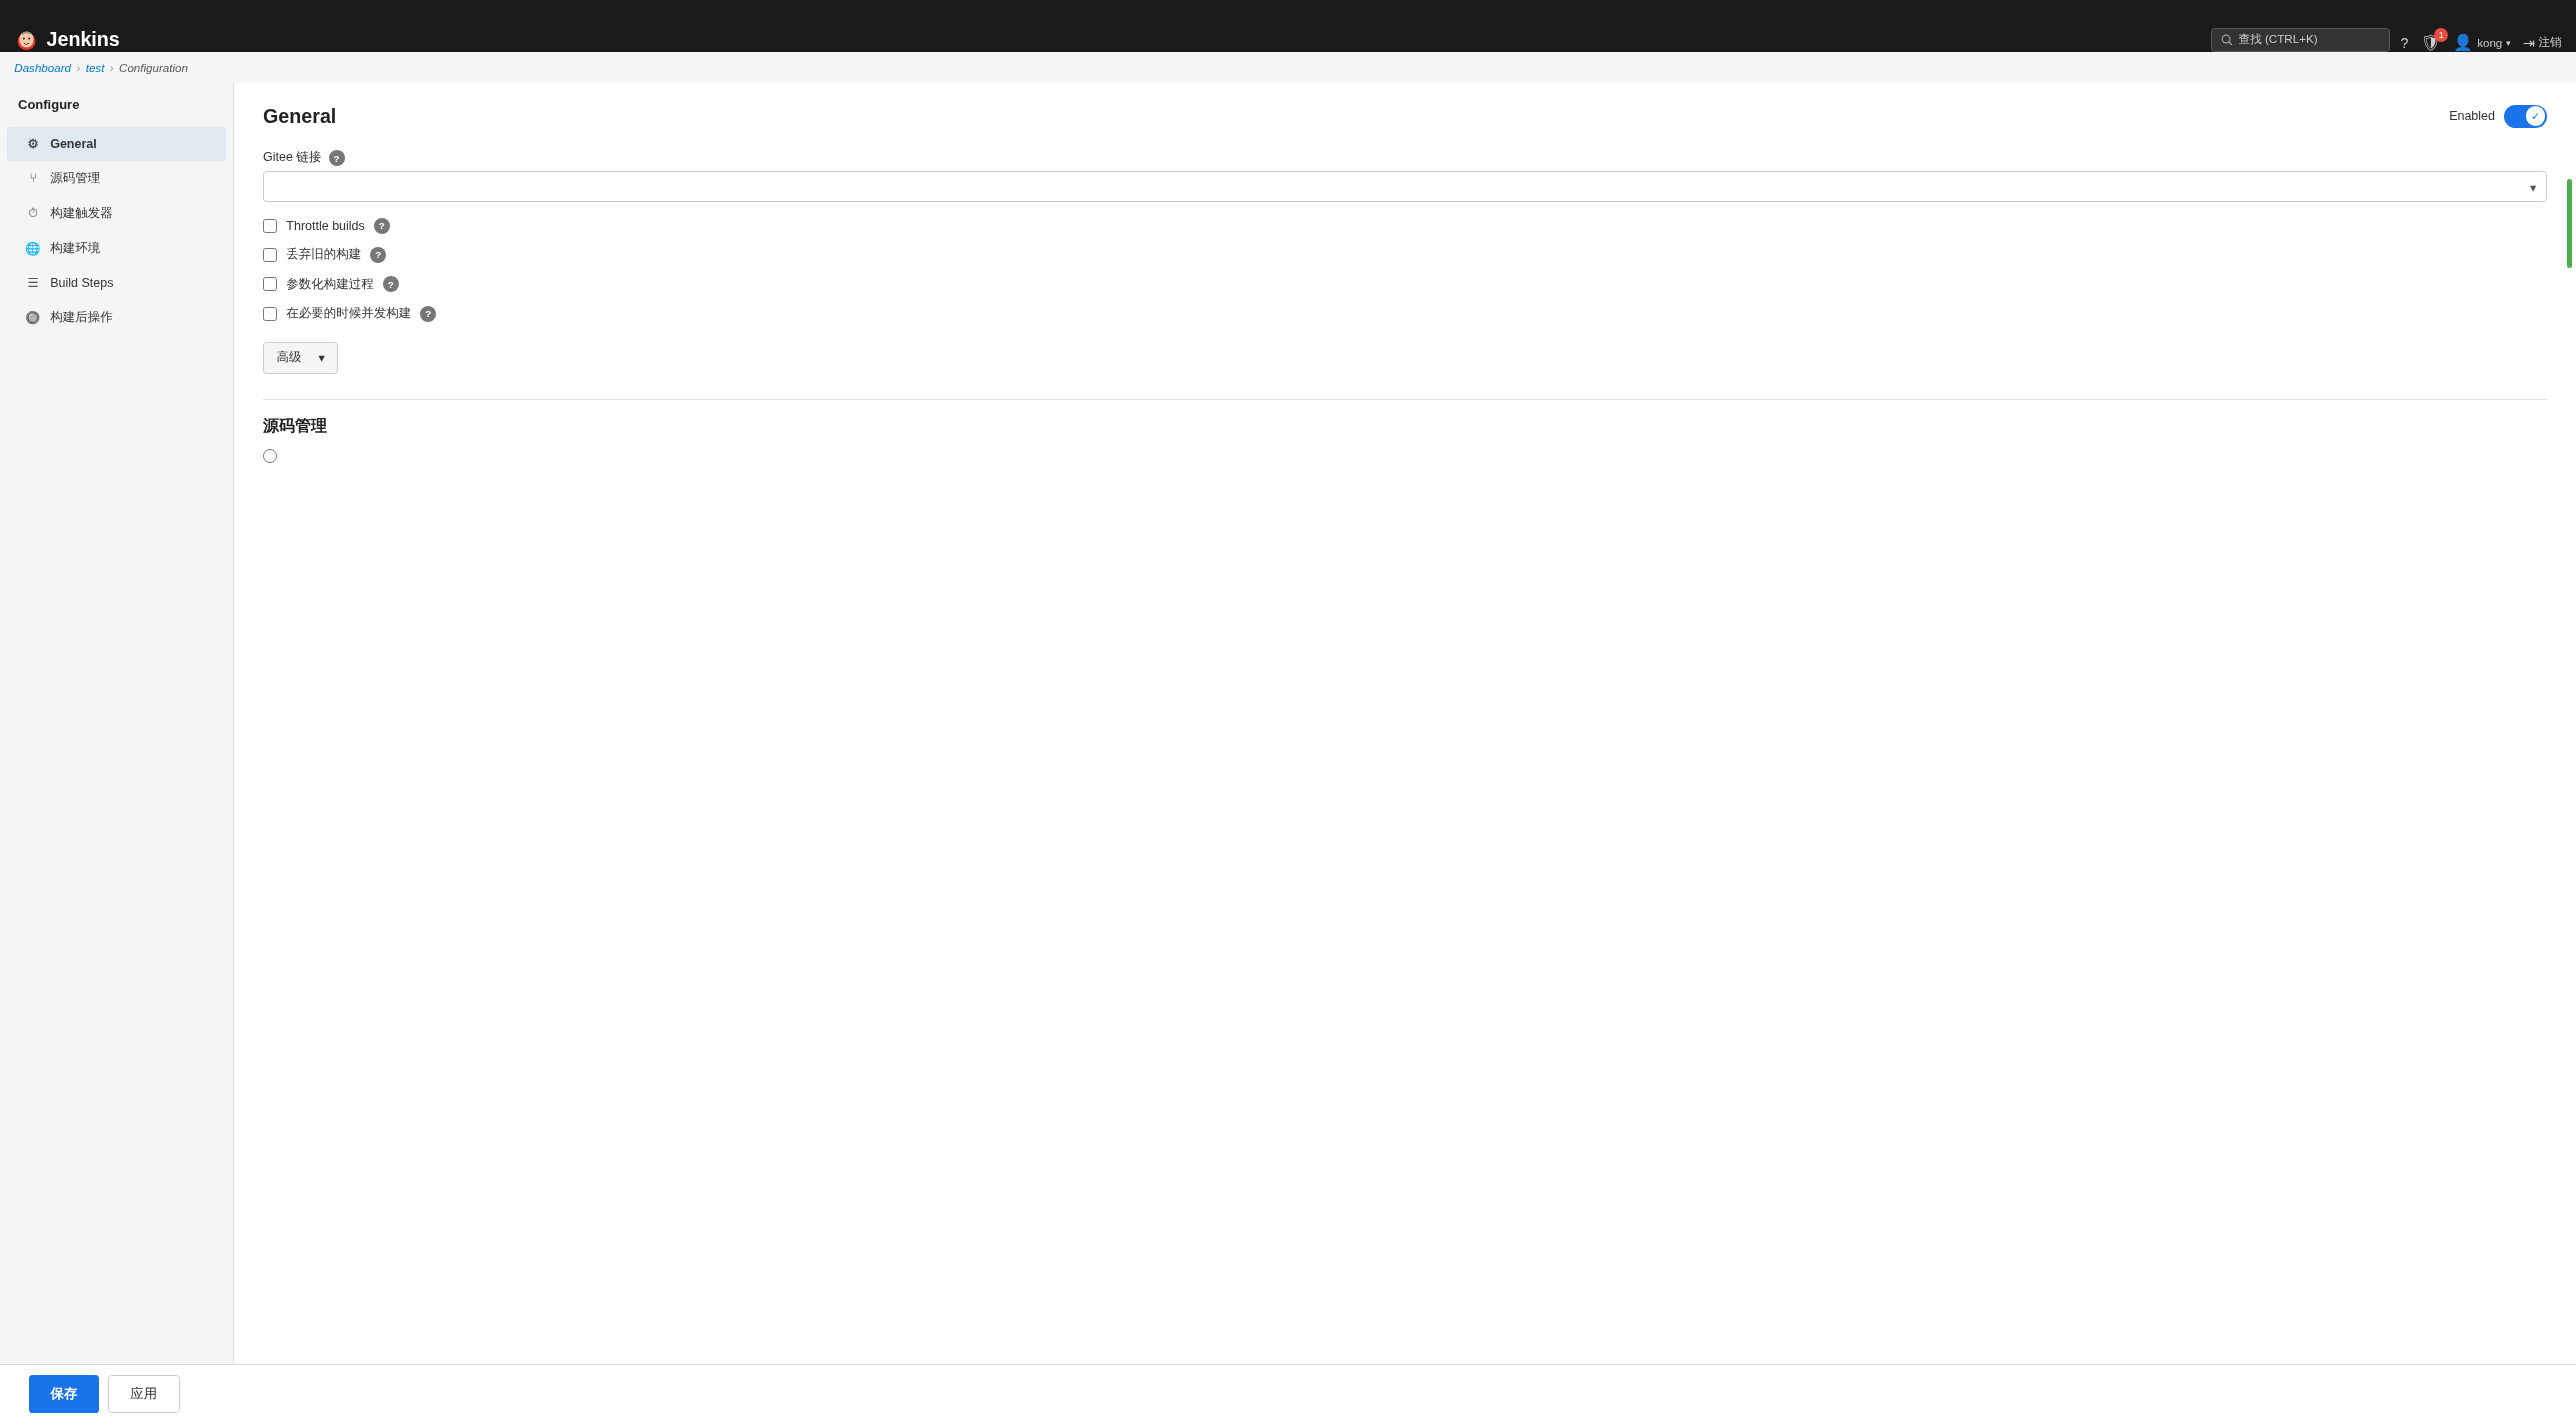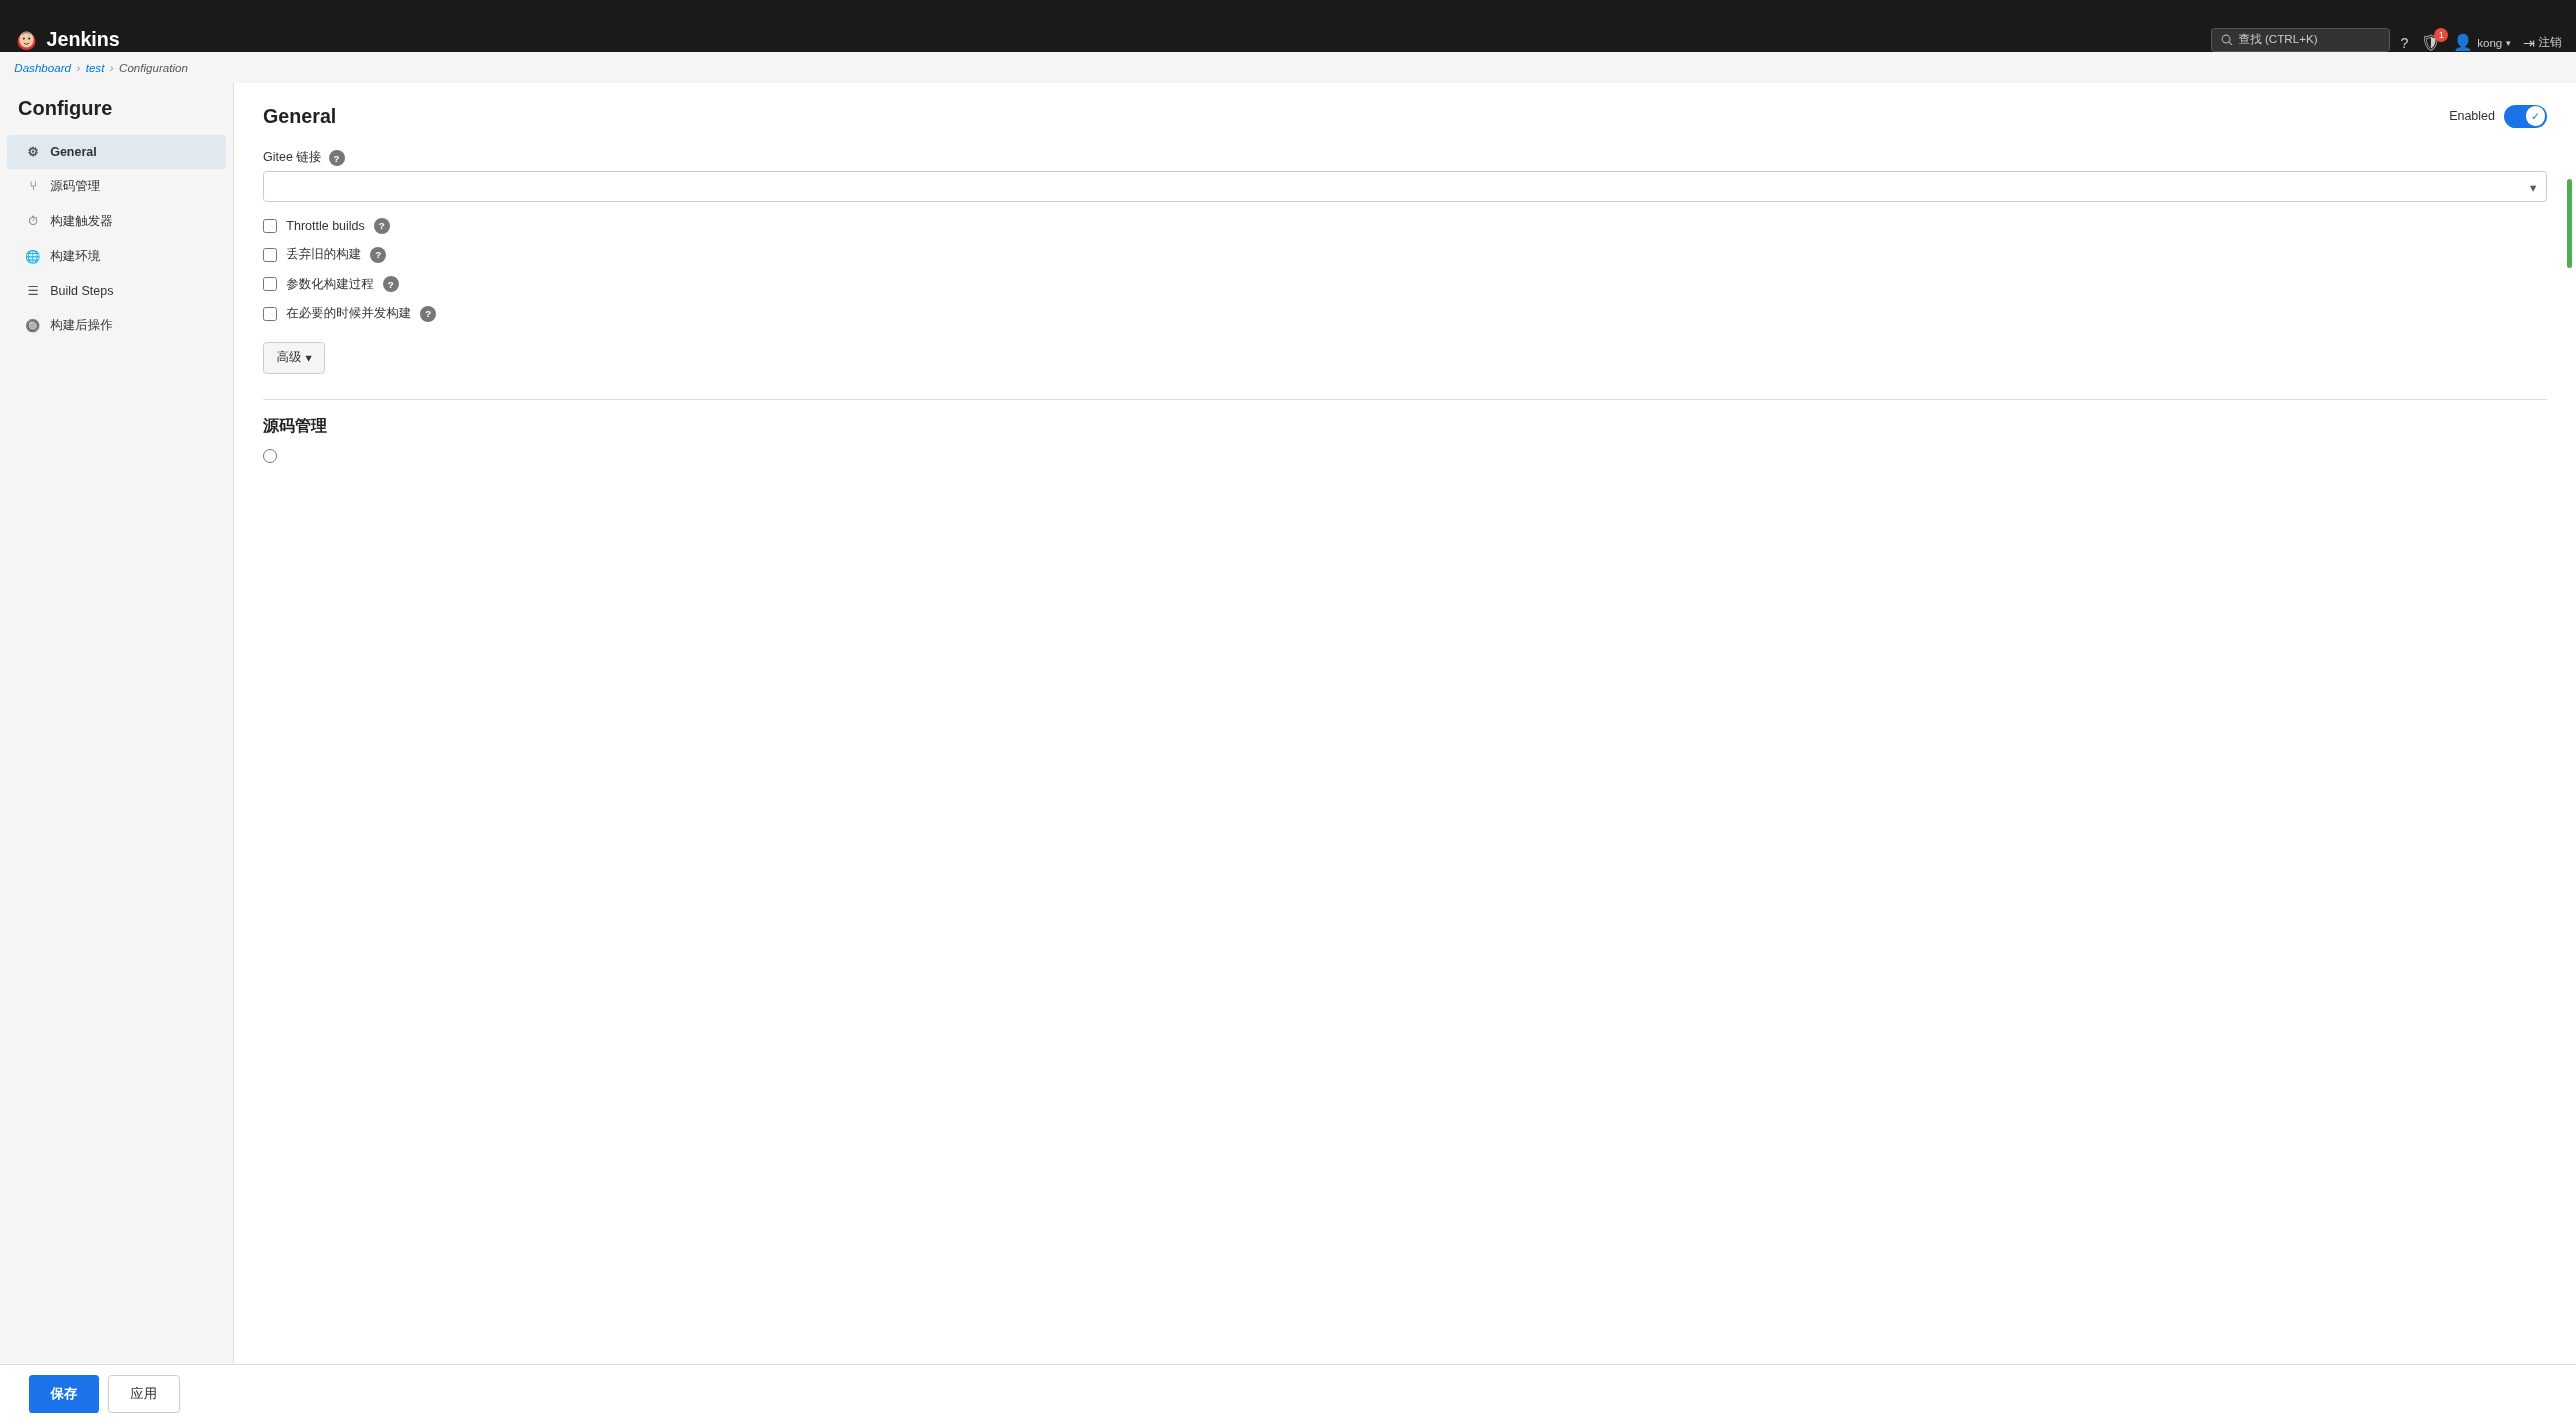--- a/index.html
+++ b/index.html
@@ -101,21 +101,21 @@
     }
 
     
     .sidebar {
       width: 233px;
       background: #f5f5f5;
       padding: 14.3px 0;
       flex-shrink: 0;
     }
     .sidebar-title {
-      font-size: 20px;
+      font-size: 13px;
       font-weight: bold;
       padding: 0 18px 14.3px 18px;
       color: #222;
     }
     .sidebar-item {
       display: flex;
       align-items: center;
       gap: 9px;
       padding: 9px 18px;
       cursor: pointer;
@@ -257,21 +257,21 @@
       top: 50%;
       transform: translateY(-50%);
       pointer-events: none;
       color: #555;
     }
 
     
     .advanced-btn {
       display: inline-flex;
       align-items: center;
-      gap: 4px;
+      gap: 17px;
       padding: 6.3px 12.5px;
       border: 0.9px solid #ccc;
       border-radius: 3.6px;
       background: #f5f5f5;
       font-size: 12.5px;
       cursor: pointer;
       color: #333;
       margin-top: 7.2px;
     }
 

